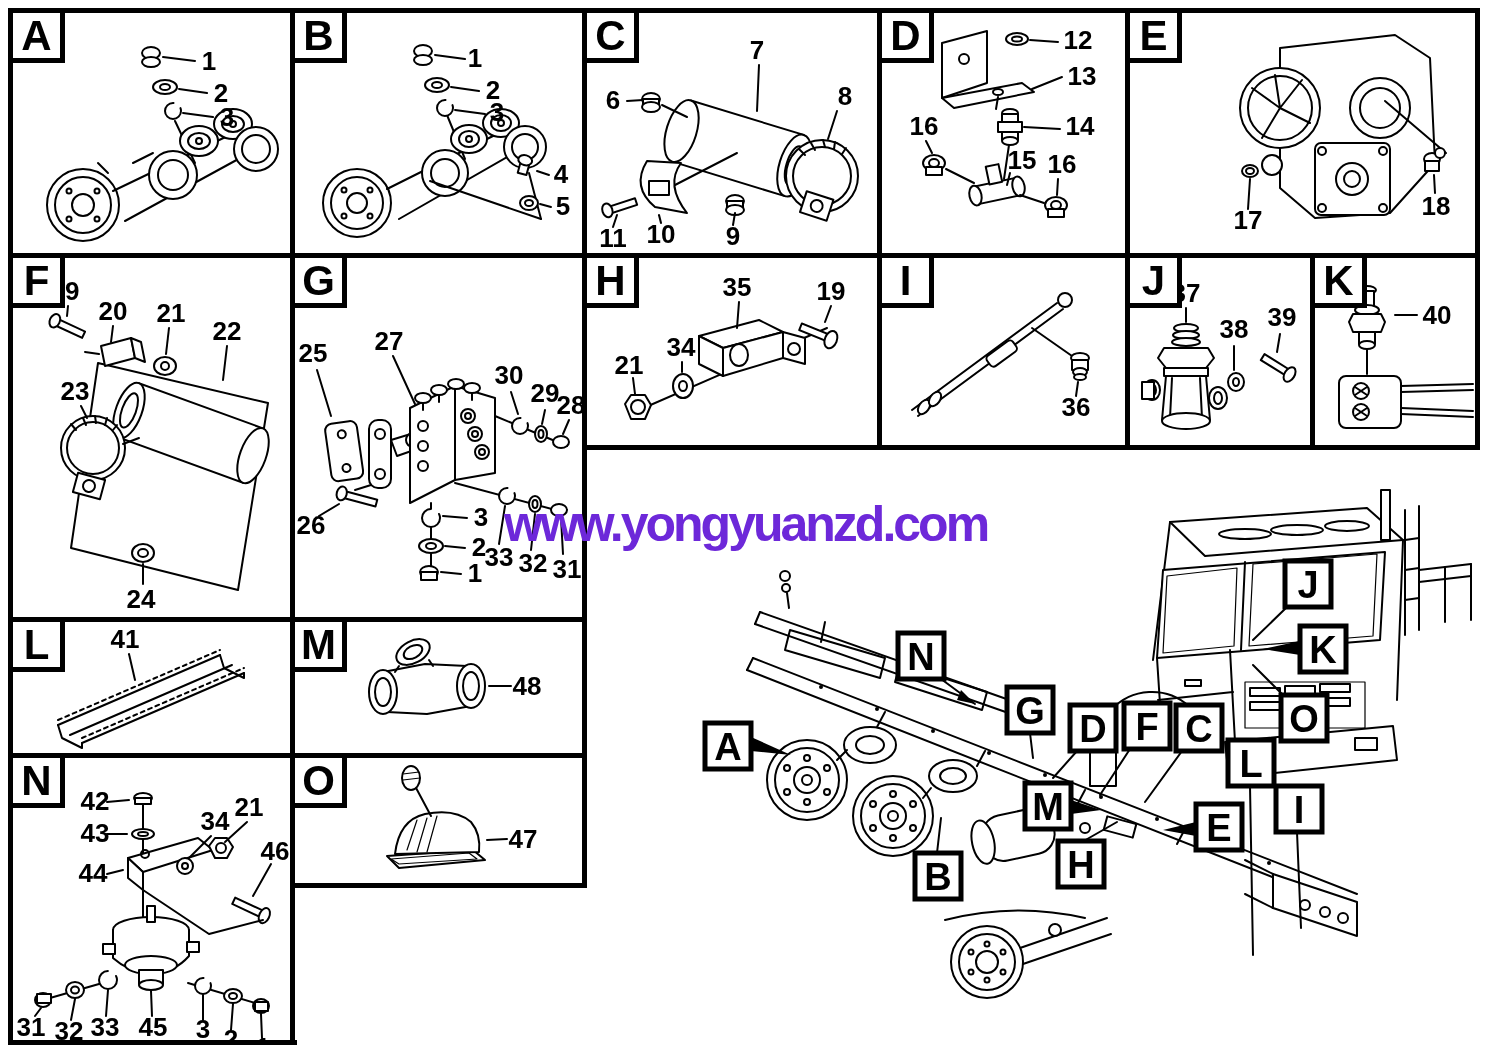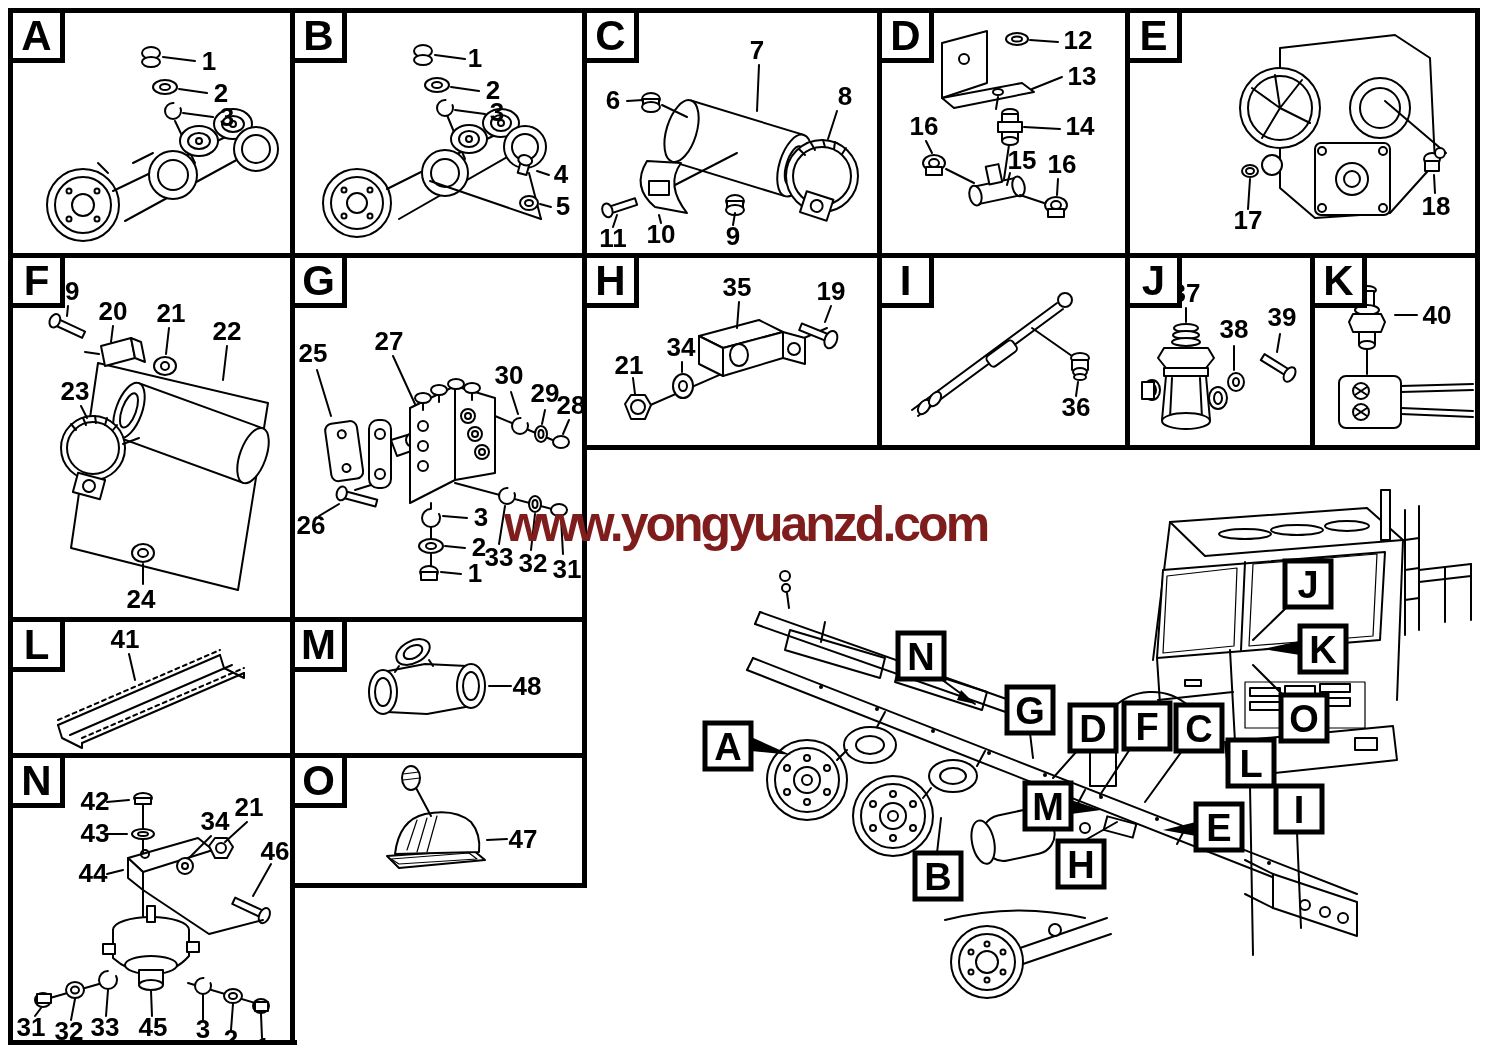--- a/index.html
+++ b/index.html
@@ -849,15 +849,15 @@
           <rect x="715" y="176" width="46" height="46" stroke="#000" stroke-width="5" fill="#fff"></rect>
           <text class="lt" x="738" y="213">K</text>
         </g>
       <g>
           <rect x="696" y="245" width="46" height="46" stroke="#000" stroke-width="5" fill="#fff"></rect>
           <text class="lt" x="719" y="282">O</text>
         </g>
     </g>
   </svg>
 
-  <span class="wm wm-blue" style="color: #7f1d1d;">www.yongyuanzd.com</span>
+  <span class="wm wm-blue" style="color: #6d28d9;">www.yongyuanzd.com</span>
 
 </div>
 
 </body></html>

